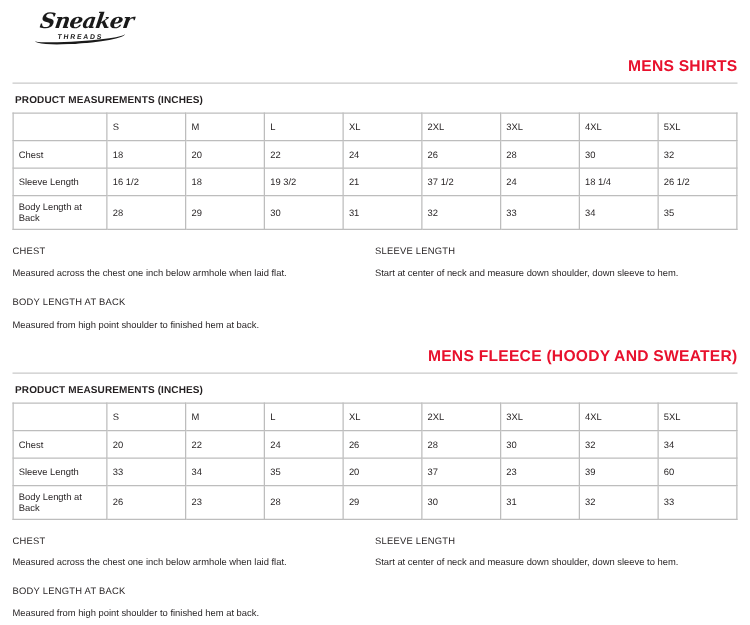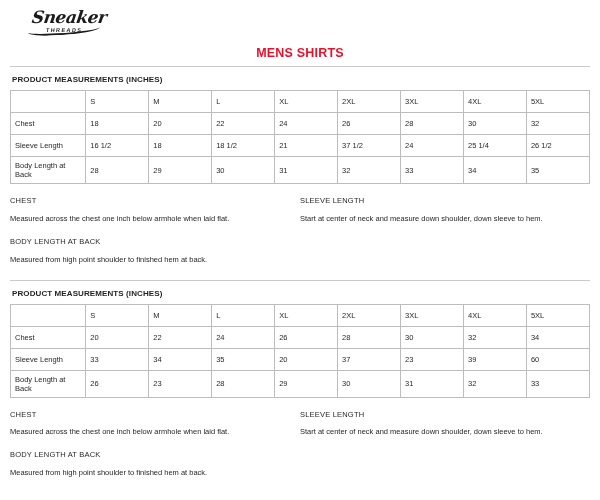--- a/index.html
+++ b/index.html
@@ -61,21 +61,21 @@
     left: 2px;
     top: 17px;
     width: 72px;
     height: 8px;
     border-bottom: 2.5px solid #1a1a1a;
     border-radius: 0 0 60% 40%;
     transform: rotate(-3deg);
   }
   
   .section-title {
-    text-align: center;
+    text-align: right;
     color: #e8112d;
     font-weight: bold;
     font-size: 12.5px;
     letter-spacing: 0.2px;
     margin: 0 0 6px 0;
   }
   .rule {
     border: 0;
     border-top: 1px solid #c9c9c9;
     margin: 0 0 7px 0;
@@ -185,25 +185,25 @@
           <td>24</td>
           <td>26</td>
           <td>28</td>
           <td>30</td>
           <td>32</td>
         </tr>
         <tr>
           <td>Sleeve Length</td>
           <td>16 1/2</td>
           <td>18</td>
-          <td>18 1/2</td>
+          <td>19 3/2</td>
           <td>21</td>
           <td>37 1/2</td>
           <td>24</td>
-          <td>25 1/4</td>
+          <td>18 1/4</td>
           <td>26 1/2</td>
         </tr>
         <tr>
           <td>Body Length at Back</td>
           <td>28</td>
           <td>29</td>
           <td>30</td>
           <td>31</td>
           <td>32</td>
           <td>33</td>
@@ -221,20 +221,21 @@
         <p class="note-body">Measured from high point shoulder to finished hem at back.</p>
       </div>
       <div class="col">
         <p class="note-head">SLEEVE LENGTH</p>
         <p class="note-body">Start at center of neck and measure down shoulder, down sleeve to hem.</p>
       </div>
     </div>
   </div>
 
   <div class="block">
+    <h2 class="section-title">MENS FLEECE (HOODY AND SWEATER)</h2>
     <hr class="rule top">
     <div class="measure-label">PRODUCT MEASUREMENTS (INCHES)</div>
 
     <table class="size-table">
       <colgroup>
           <col class="first">
           <col>
           <col>
           <col>
           <col>

